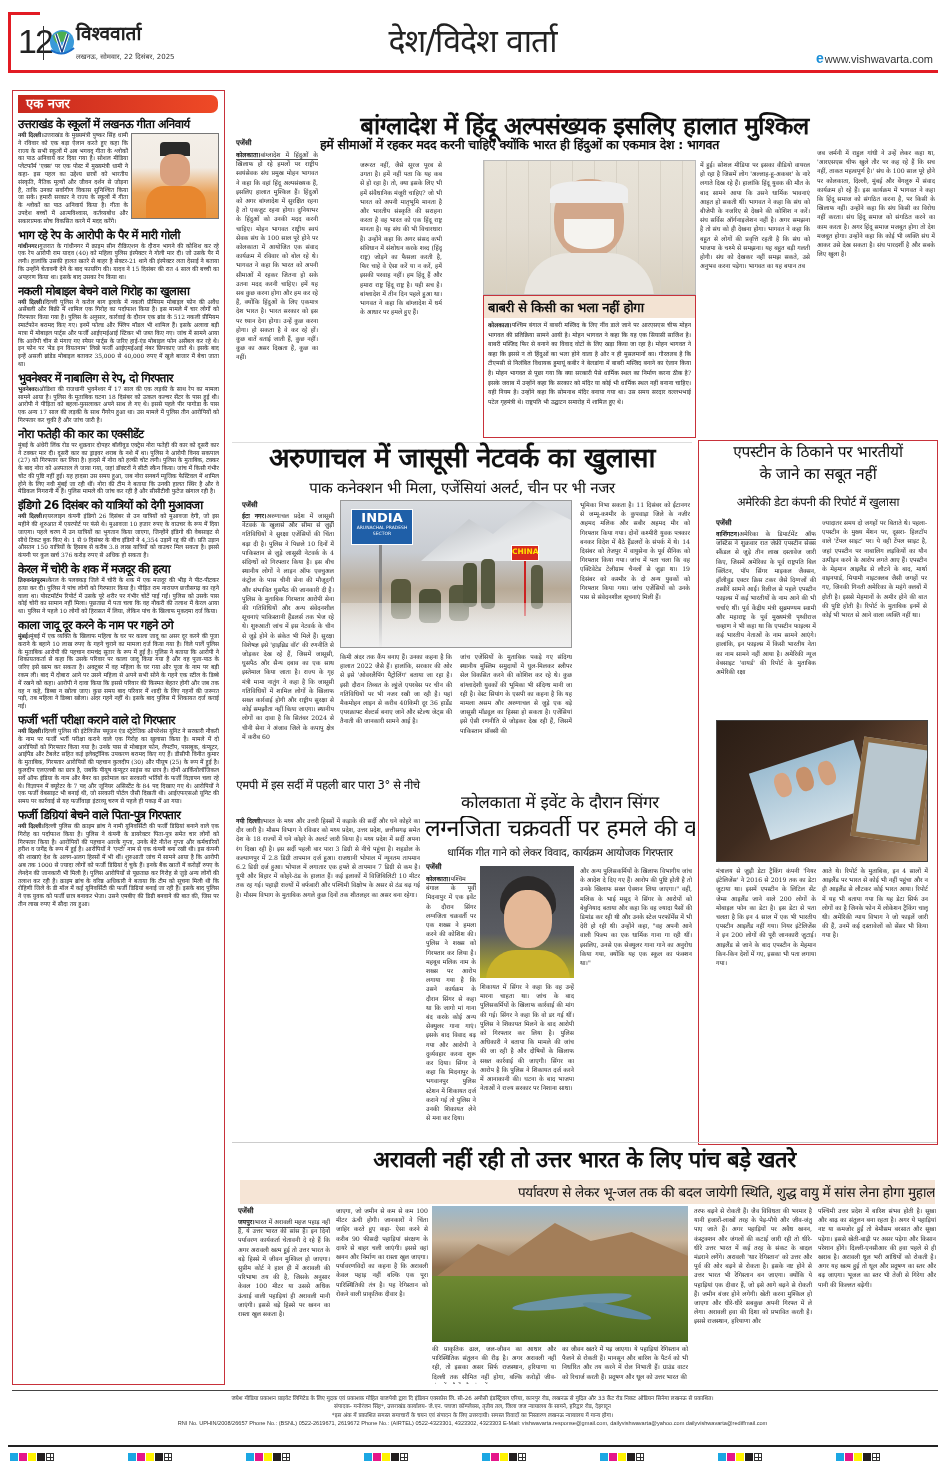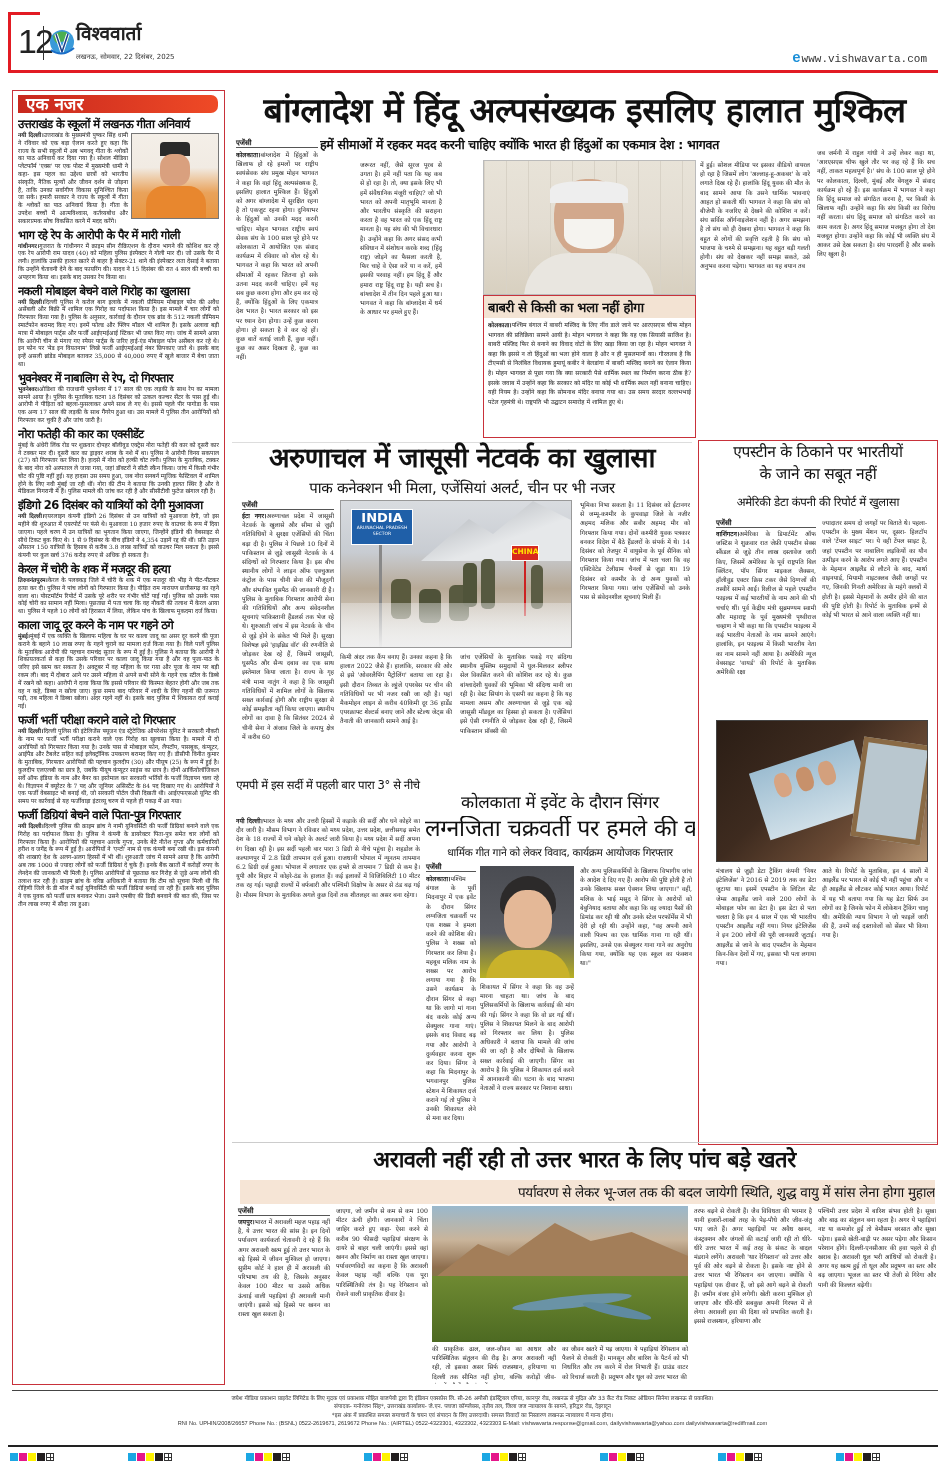--- a/index.html
+++ b/index.html
@@ -5,33 +5,33 @@
 *{box-sizing:border-box;margin:0;padding:0}
 html,body{width:945px;height:1474px;background:#fff;overflow:hidden}
 body{font-family:"DejaVu Sans","Liberation Sans",sans-serif;color:#111;position:relative}
 .abs{position:absolute}
 .body-txt{font-family:"DejaVu Serif","Liberation Serif",serif;font-size:6.2px;line-height:9.2px;color:#222;text-align:justify;overflow:hidden}
 .body-txt b{font-weight:bold}
 .hd{font-family:"DejaVu Sans","Liberation Sans",sans-serif;font-weight:bold;color:#111;letter-spacing:-0.5px;white-space:nowrap;overflow:hidden}
 .sub{font-family:"DejaVu Sans","Liberation Sans",sans-serif;color:#111;white-space:nowrap;overflow:hidden;letter-spacing:-0.3px}
 .frame{border:1.5px solid #c8313a}
 .photo{overflow:hidden}
-.byline{font-family:"DejaVu Sans","Liberation Sans",sans-serif;font-weight:bold;font-size:7px;border-bottom:1px solid #555;padding-bottom:0;margin-bottom:2px}
+.byline{font-family:"DejaVu Sans","Liberation Sans",sans-serif;font-weight:bold;font-size:7px;border-bottom:1px solid #555;padding-bottom:12px;margin-bottom:2px}
 
 #masthead{left:0;top:0;width:945px;height:75px}
 .mh-redbar-top{position:absolute;left:8px;top:12px;width:32px;height:3px;background:#e21b23}
 .mh-redbar-left{position:absolute;left:8px;top:12px;width:3px;height:60px;background:#e21b23}
 .mh-redbar-bottom{position:absolute;left:8px;top:70px;width:930px;height:3px;background:#e21b23}
 .mh-page{position:absolute;left:18px;top:22px;font-family:"Liberation Sans",sans-serif;font-size:34px;color:#222;letter-spacing:-2px}
 .mh-sep{position:absolute;left:43px;top:26px;width:1px;height:34px;background:#333}
 .mh-logo{position:absolute;left:48px;top:22px;width:28px;height:40px}
 .mh-brand{position:absolute;left:76px;top:20px;font-size:19px;font-weight:bold;color:#222}
 .mh-date{position:absolute;left:76px;top:52px;font-size:7px;color:#333}
 .mh-section{position:absolute;left:0;width:945px;top:18px;text-align:center;font-size:32px;color:#222;letter-spacing:-1px}
-.mh-site{position:absolute;right:18px;top:50px;font-family:Liberation Mono, monospace;font-size:11px;color:#333}
+.mh-site{position:absolute;right:12px;top:50px;font-family:Liberation Sans, sans-serif;font-size:11px;color:#333}
 .mh-site .ie{color:#1a8fd8;font-weight:bold;font-size:14px;margin-right:1px}
 .lc-h{font-family:"DejaVu Sans",sans-serif;font-size:11.5px;font-weight:bold;color:#111;letter-spacing:-0.6px;white-space:nowrap;overflow:hidden;margin-top:2px;line-height:14px}
 .lc-p{font-family:"DejaVu Serif",serif;font-size:5.9px;line-height:7.8px;color:#222;text-align:justify}
 .lc-p b{font-weight:bold}
 
 #footer{left:0;top:1386px;width:945px;height:88px}
 .ft-line{font-size:5.6px;color:#333;text-align:center;line-height:8.3px;white-space:nowrap;overflow:hidden}
 .cmyk{display:flex;position:absolute;top:1453px;gap:1px}
 .cmyk span{width:8px;height:8px;display:inline-block}
 </style>
@@ -48,26 +48,27 @@
     <svg width="28" height="40" viewBox="0 0 28 40">
       <circle cx="14" cy="20" r="12" fill="#3a9ad9"></circle>
       <path d="M5 14 Q10 8 18 10 Q22 14 20 20 Q14 18 10 22 Q6 20 5 14Z" fill="#4caf50"></path>
       <path d="M8 12 L14 30 L20 12" stroke="#fff" stroke-width="3.5" fill="none"></path>
       <path d="M8 12 L14 30 L20 12" stroke="#1a3f8a" stroke-width="1.5" fill="none"></path>
       <path d="M3 28 Q14 36 26 26" stroke="#1a6ec8" stroke-width="2" fill="none"></path>
     </svg>
   </div>
   <div class="mh-brand">विश्ववार्ता</div>
   <div class="mh-date">लखनऊ, सोमवार, 22 दिसंबर, 2025</div>
+  <div class="mh-section">देश/विदेश वार्ता</div>
   <div class="mh-site"><span class="ie">e</span><span>www.vishwavarta.com</span></div>
 </div>
 
 <div class="abs frame" style="left:12px;top:90px;width:213px;height:1295px;border-width:1.5px"></div>
 <div class="abs" style="left:18px;top:95px;width:200px;height:18px;border-radius:0 7px 7px 0;background:linear-gradient(90deg,#c8281e,#ef4a26)">
-  <span style="position:absolute;left:8px;top:0;color:#fff;font-weight:bold;font-size:17px;line-height:18px">एक नजर</span>
+  <span style="position:absolute;left:8px;top:0;color:#fff;font-weight:bold;font-size:13px;line-height:18px">एक नजर</span>
 </div>
 <div class="abs" style="left:18px;top:115px;width:201px;height:1265px;overflow:hidden">
   <div>
     <div class="lc-h">उत्तराखंड के स्कूलों में लखनऊ गीता अनिवार्य</div>
     <div style="float:right;width:88px;height:86px;margin:2px 0 2px 3px;border:1px solid #777;background:linear-gradient(180deg,#f4efe8 0%,#f1ebe3 40%,#e9a25a 70%,#e8953f 100%);position:relative;overflow:hidden">
       <div style="position:absolute;left:28px;top:8px;width:30px;height:14px;background:#2a2a2a;border-radius:4px 4px 0 0"></div>
       <div style="position:absolute;left:28px;top:20px;width:30px;height:32px;background:#d9a07e;border-radius:40%"></div>
       <div style="position:absolute;left:14px;top:52px;width:60px;height:40px;background:#e8872e;border-radius:18px 18px 0 0"></div>
     </div>
     <p class="lc-p"><b>नयी दिल्ली।</b><span>उत्तराखंड के मुख्यमंत्री पुष्कर सिंह धामी ने रविवार को एक बड़ा ऐलान करते हुए कहा कि राज्य के सभी स्कूलों में अब भगवद् गीता के श्लोकों का पाठ अनिवार्य कर दिया गया है। सोशल मीडिया प्लेटफॉर्म 'एक्स' पर एक पोस्ट में मुख्यमंत्री धामी ने कहा- इस पहल का उद्देश्य छात्रों को भारतीय संस्कृति, नैतिक मूल्यों और जीवन दर्शन से जोड़ना है, ताकि उनका सर्वांगीण विकास सुनिश्चित किया जा सके। हमारी सरकार ने राज्य के स्कूलों में गीता के श्लोकों का पाठ अनिवार्य किया है। गीता के उपदेश बच्चों में आत्मविश्वास, कर्तव्यबोध और सकारात्मक सोच विकसित करने में मदद करेंगे।</span></p>
@@ -103,21 +104,21 @@
   <div>
     <div class="lc-h">फर्जी भर्ती परीक्षा कराने वाले दो गिरफ्तार</div>
     <p class="lc-p"><b>नयी दिल्ली।</b><span>दिल्ली पुलिस की इंटेलिजेंस फ्यूजन एंड स्ट्रेटेजिक ऑपरेशंस यूनिट ने सरकारी नौकरी के नाम पर फर्जी भर्ती परीक्षा कराने वाले एक गिरोह का खुलासा किया है। मामले में दो आरोपियों को गिरफ्तार किया गया है। उनके पास से मोबाइल फोन, लैपटॉप, पासबुक, कंप्यूटर, आईपैड और टैबलेट सहित कई इलेक्ट्रॉनिक उपकरण बरामद किए गए हैं। डीसीपी विनीत कुमार के मुताबिक, गिरफ्तार आरोपियों की पहचान कुलदीप (30) और पीयूष (25) के रूप में हुई है। कुलदीप एलएलबी का छात्र है, जबकि पीयूष कंप्यूटर साइंस का छात्र है। दोनों आर्कियोलॉजिकल सर्वे ऑफ इंडिया के नाम और बैनर का इस्तेमाल कर सरकारी भर्तियों के फर्जी विज्ञापन चला रहे थे। विज्ञापन में क्यूरेटर के 7 पद और जूनियर असिस्टेंट के 84 पद दिखाए गए थे। आरोपियों ने एक फर्जी वेबसाइट भी बनाई थी, जो सरकारी पोर्टल जैसी दिखती थी। आईएफएसओ यूनिट की समय पर कार्रवाई से यह फर्जीवाड़ा इंटरव्यू चरण से पहले ही पकड़ में आ गया।</span></p>
   </div>
   <div>
     <div class="lc-h">फर्जी डिग्रियां बेचने वाले पिता-पुत्र गिरफ्तार</div>
     <p class="lc-p"><b>नयी दिल्ली।</b><span>दिल्ली पुलिस की क्राइम ब्रांच ने नामी यूनिवर्सिटी की फर्जी डिग्रियां बनाने वाले एक गिरोह का पर्दाफाश किया है। पुलिस ने कंपनी के डायरेक्टर पिता-पुत्र समेत चार लोगों को गिरफ्तार किया है। आरोपियों की पहचान आरके गुप्ता, उनके बेटे नीतेश गुप्ता और कर्मचारियों हरीश व जगेंद्र के रूप में हुई है। आरोपियों ने 'एन्टो' नाम से एक कंपनी बना रखी थी। इस कंपनी की शाखाएं देश के अलग-अलग हिस्सों में भी थीं। शुरुआती जांच में सामने आया है कि आरोपी अब तक 1000 से ज्यादा लोगों को फर्जी डिग्रियां दे चुके हैं। इनके बैंक खातों में करोड़ों रुपए के लेनदेन की जानकारी भी मिली है। पुलिस आरोपियों से पूछताछ कर गिरोह से जुड़े अन्य लोगों की तलाश कर रही है। क्राइम ब्रांच के वरिष्ठ अधिकारी ने बताया कि टीम को सूचना मिली थी कि रोहिणी जिले के डी मॉल में कई यूनिवर्सिटी की फर्जी डिग्रियां बनाई जा रही हैं। इसके बाद पुलिस ने एक युवक को फर्जी छात्र बनाकर भेजा। उसने एमबीए की डिग्री बनवाने की बात की, जिस पर तीन लाख रुपए में सौदा तय हुआ।</span></p>
   </div>
 </div>
 
-<div class="abs hd" style="left:232px;top:88px;width:705px;font-size:34px;line-height:44px;text-align:center">बांग्लादेश में हिंदू अल्पसंख्यक इसलिए हालात मुश्किल</div>
+<div class="abs hd" style="left:232px;top:104px;width:705px;font-size:24px;line-height:44px;text-align:center">बांग्लादेश में हिंदू अल्पसंख्यक इसलिए हालात मुश्किल</div>
 <div class="abs sub" style="left:320px;top:136px;width:560px;font-size:12.5px;font-weight:bold;text-align:left">हमें सीमाओं में रहकर मदद करनी चाहिए क्योंकि भारत ही हिंदुओं का एकमात्र देश : भागवत</div>
 <div class="abs" style="left:236px;top:138px;width:82px">
     <div class="byline">एजेंसी</div>
   </div>
 <div class="abs body-txt" style="left:236px;top:150px;width:82px;height:290px"><b>कोलकाता।</b><span>बांग्लादेश में हिंदुओं के खिलाफ हो रहे हमलों पर राष्ट्रीय स्वयंसेवक संघ प्रमुख मोहन भागवत ने कहा कि वहां हिंदू अल्पसंख्यक हैं, इसलिए हालात मुश्किल हैं। हिंदुओं को अगर बांग्लादेश में सुरक्षित रहना है तो एकजुट रहना होगा। दुनियाभर के हिंदुओं को उनकी मदद करनी चाहिए। मोहन भागवत राष्ट्रीय स्वयं सेवक संघ के 100 साल पूरे होने पर कोलकाता में आयोजित एक संवाद कार्यक्रम में रविवार को बोल रहे थे। भागवत ने कहा कि भारत को अपनी सीमाओं में रहकर जितना हो सके उतना मदद करनी चाहिए। हमें यह सब कुछ करना होगा और हम कर रहे हैं, क्योंकि हिंदुओं के लिए एकमात्र देश भारत है। भारत सरकार को इस पर ध्यान देना होगा। उन्हें कुछ करना होगा। हो सकता है वे कर रहे हों। कुछ बातें बताई जाती हैं, कुछ नहीं। कुछ का असर दिखता है, कुछ का नहीं।</span></div>
 <div class="abs body-txt" style="left:360px;top:160px;width:82px;height:280px"><span>जरूरत नहीं, जैसे सूरज पूरब से उगता है। हमें नहीं पता कि यह कब से हो रहा है। तो, क्या इसके लिए भी हमें संवैधानिक मंजूरी चाहिए? जो भी भारत को अपनी मातृभूमि मानता है और भारतीय संस्कृति की सराहना करता है वह भारत को एक हिंदू राष्ट्र मानता है। यह संघ की भी विचारधारा है। उन्होंने कहा कि अगर संसद कभी संविधान में संशोधन करके शब्द (हिंदू राष्ट्र) जोड़ने का फैसला करती है, फिर चाहे वे ऐसा करें या न करें, हमें इसकी परवाह नहीं। हम हिंदू हैं और हमारा राष्ट्र हिंदू राष्ट्र है। यही सच है। बांग्लादेश में तीन दिन पहले हुआ था। भागवत ने कहा कि बांग्लादेश में धर्म के आधार पर हमले हुए हैं।</span></div>
 
 <div class="abs photo" style="left:483px;top:160px;width:213px;height:135px;background:linear-gradient(180deg,#e8e3d8 0%,#e3ddd2 50%,#d8d0c0 100%);border:1px solid #bbb">
   <div style="position:absolute;left:0;top:0;width:100%;height:100%;background:repeating-linear-gradient(90deg,#d8d2c6 0 1px,transparent 1px 22px)"></div>
   <div style="position:absolute;left:70px;top:18px;width:70px;height:78px;background:#d2a88c;border-radius:45%"></div>

